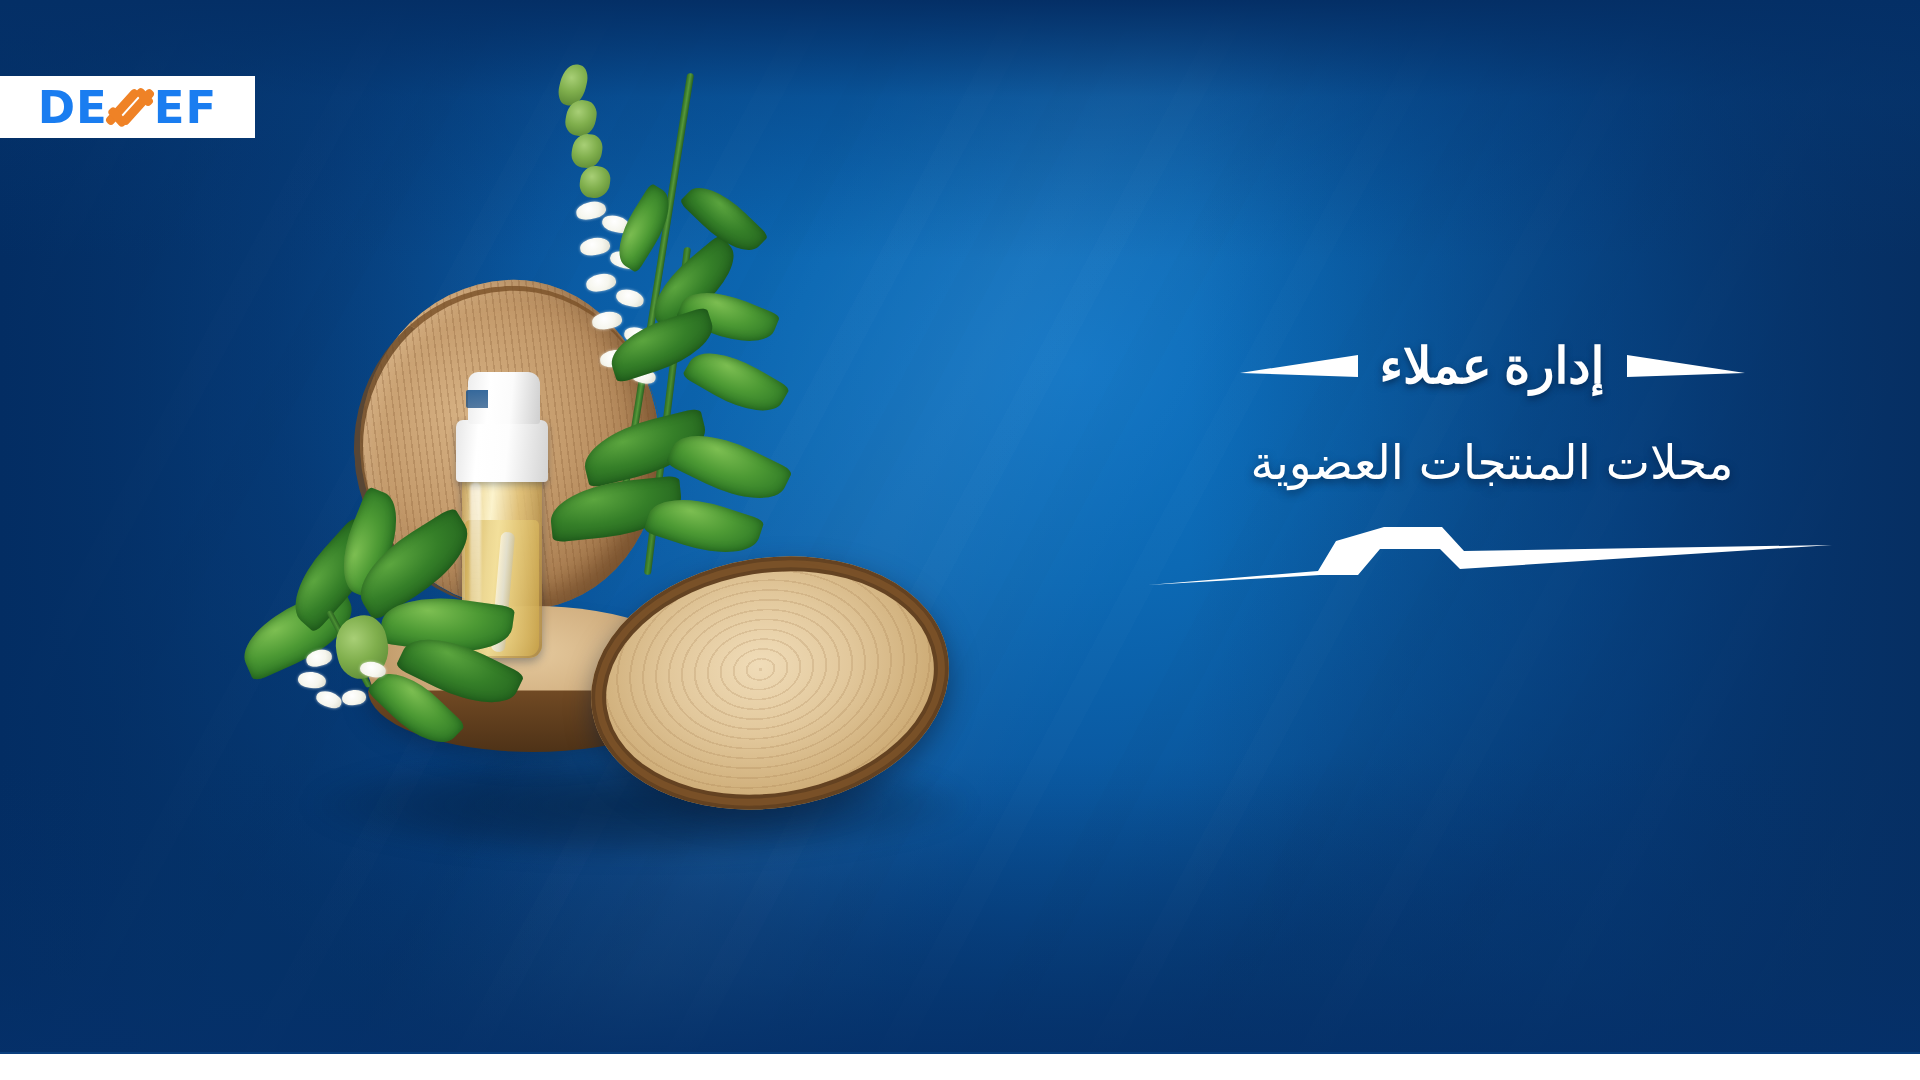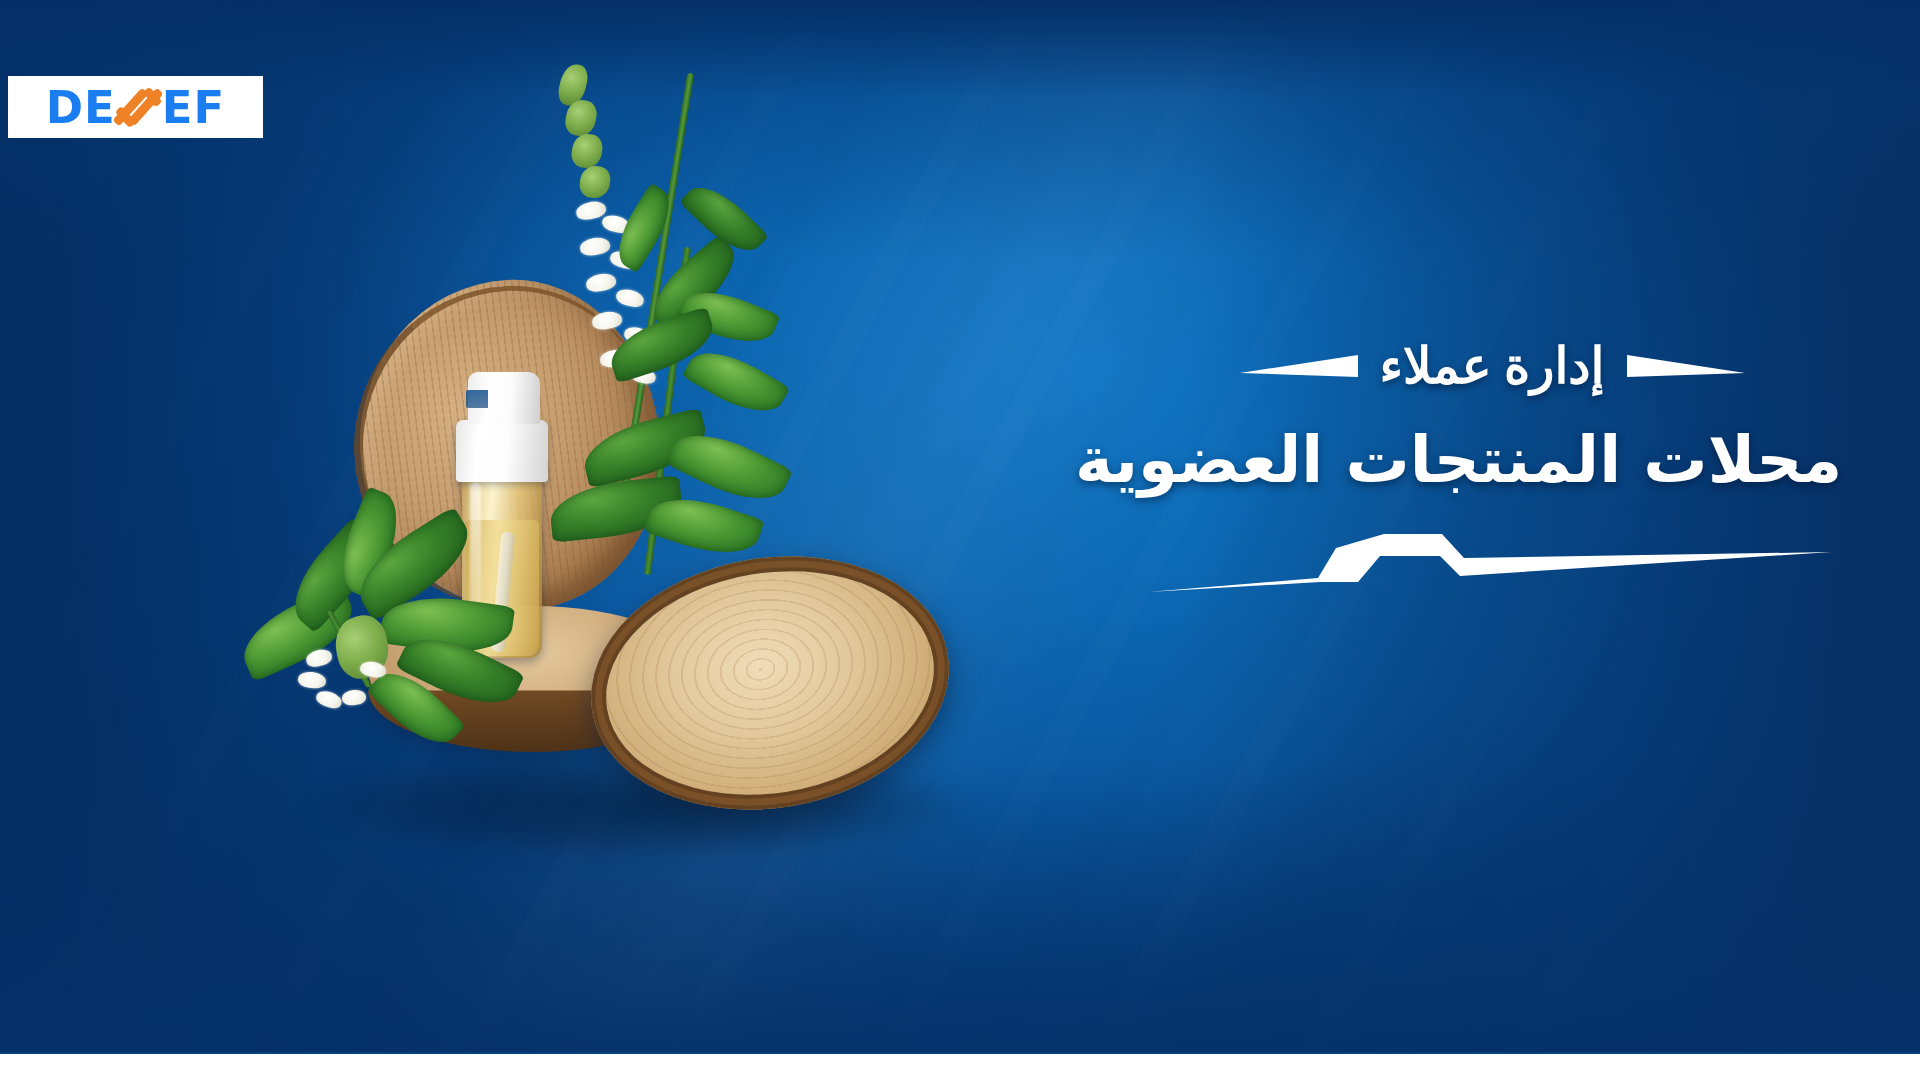--- a/index.html
+++ b/index.html
@@ -55,21 +55,21 @@
     position: absolute;
     inset: 0;
     background:
       linear-gradient(118deg, rgba(255,255,255,0) 36%, rgba(255,255,255,0.055) 47%, rgba(255,255,255,0.0) 58%),
       linear-gradient(118deg, rgba(0,0,0,0) 60%, rgba(0,0,0,0.06) 72%, rgba(0,0,0,0) 84%);
   }
 
   
   .logo-box {
     position: absolute;
-    left: 8px;
+    left: 0;
     top: 76px;
     width: 255px;
     height: 62px;
     background: #ffffff;
     display: flex;
     align-items: center;
     justify-content: center;
   }
   .logo-word {
     display: flex;
@@ -119,24 +119,24 @@
     color: #ffffff;
     font-size: 50px;
     font-weight: bold;
     line-height: 1;
     white-space: nowrap;
     text-shadow: 0 3px 7px rgba(0,20,45,.55);
     font-family: Liberation Serif, serif;
   }
   .title-lg {
     color: #ffffff;
-    font-size: 64px;
-    font-weight: bold;
+    font-size: 47px;
+    font-weight: normal;
     line-height: 1.05;
-    margin-top: 25px;
+    margin-top: 36px;
     white-space: nowrap;
     text-shadow: 0 3px 8px rgba(0,20,45,.55);
   }
   .ribbon {
     margin-top: 24px;
     display: block;
   }
 
   
   .photo {

